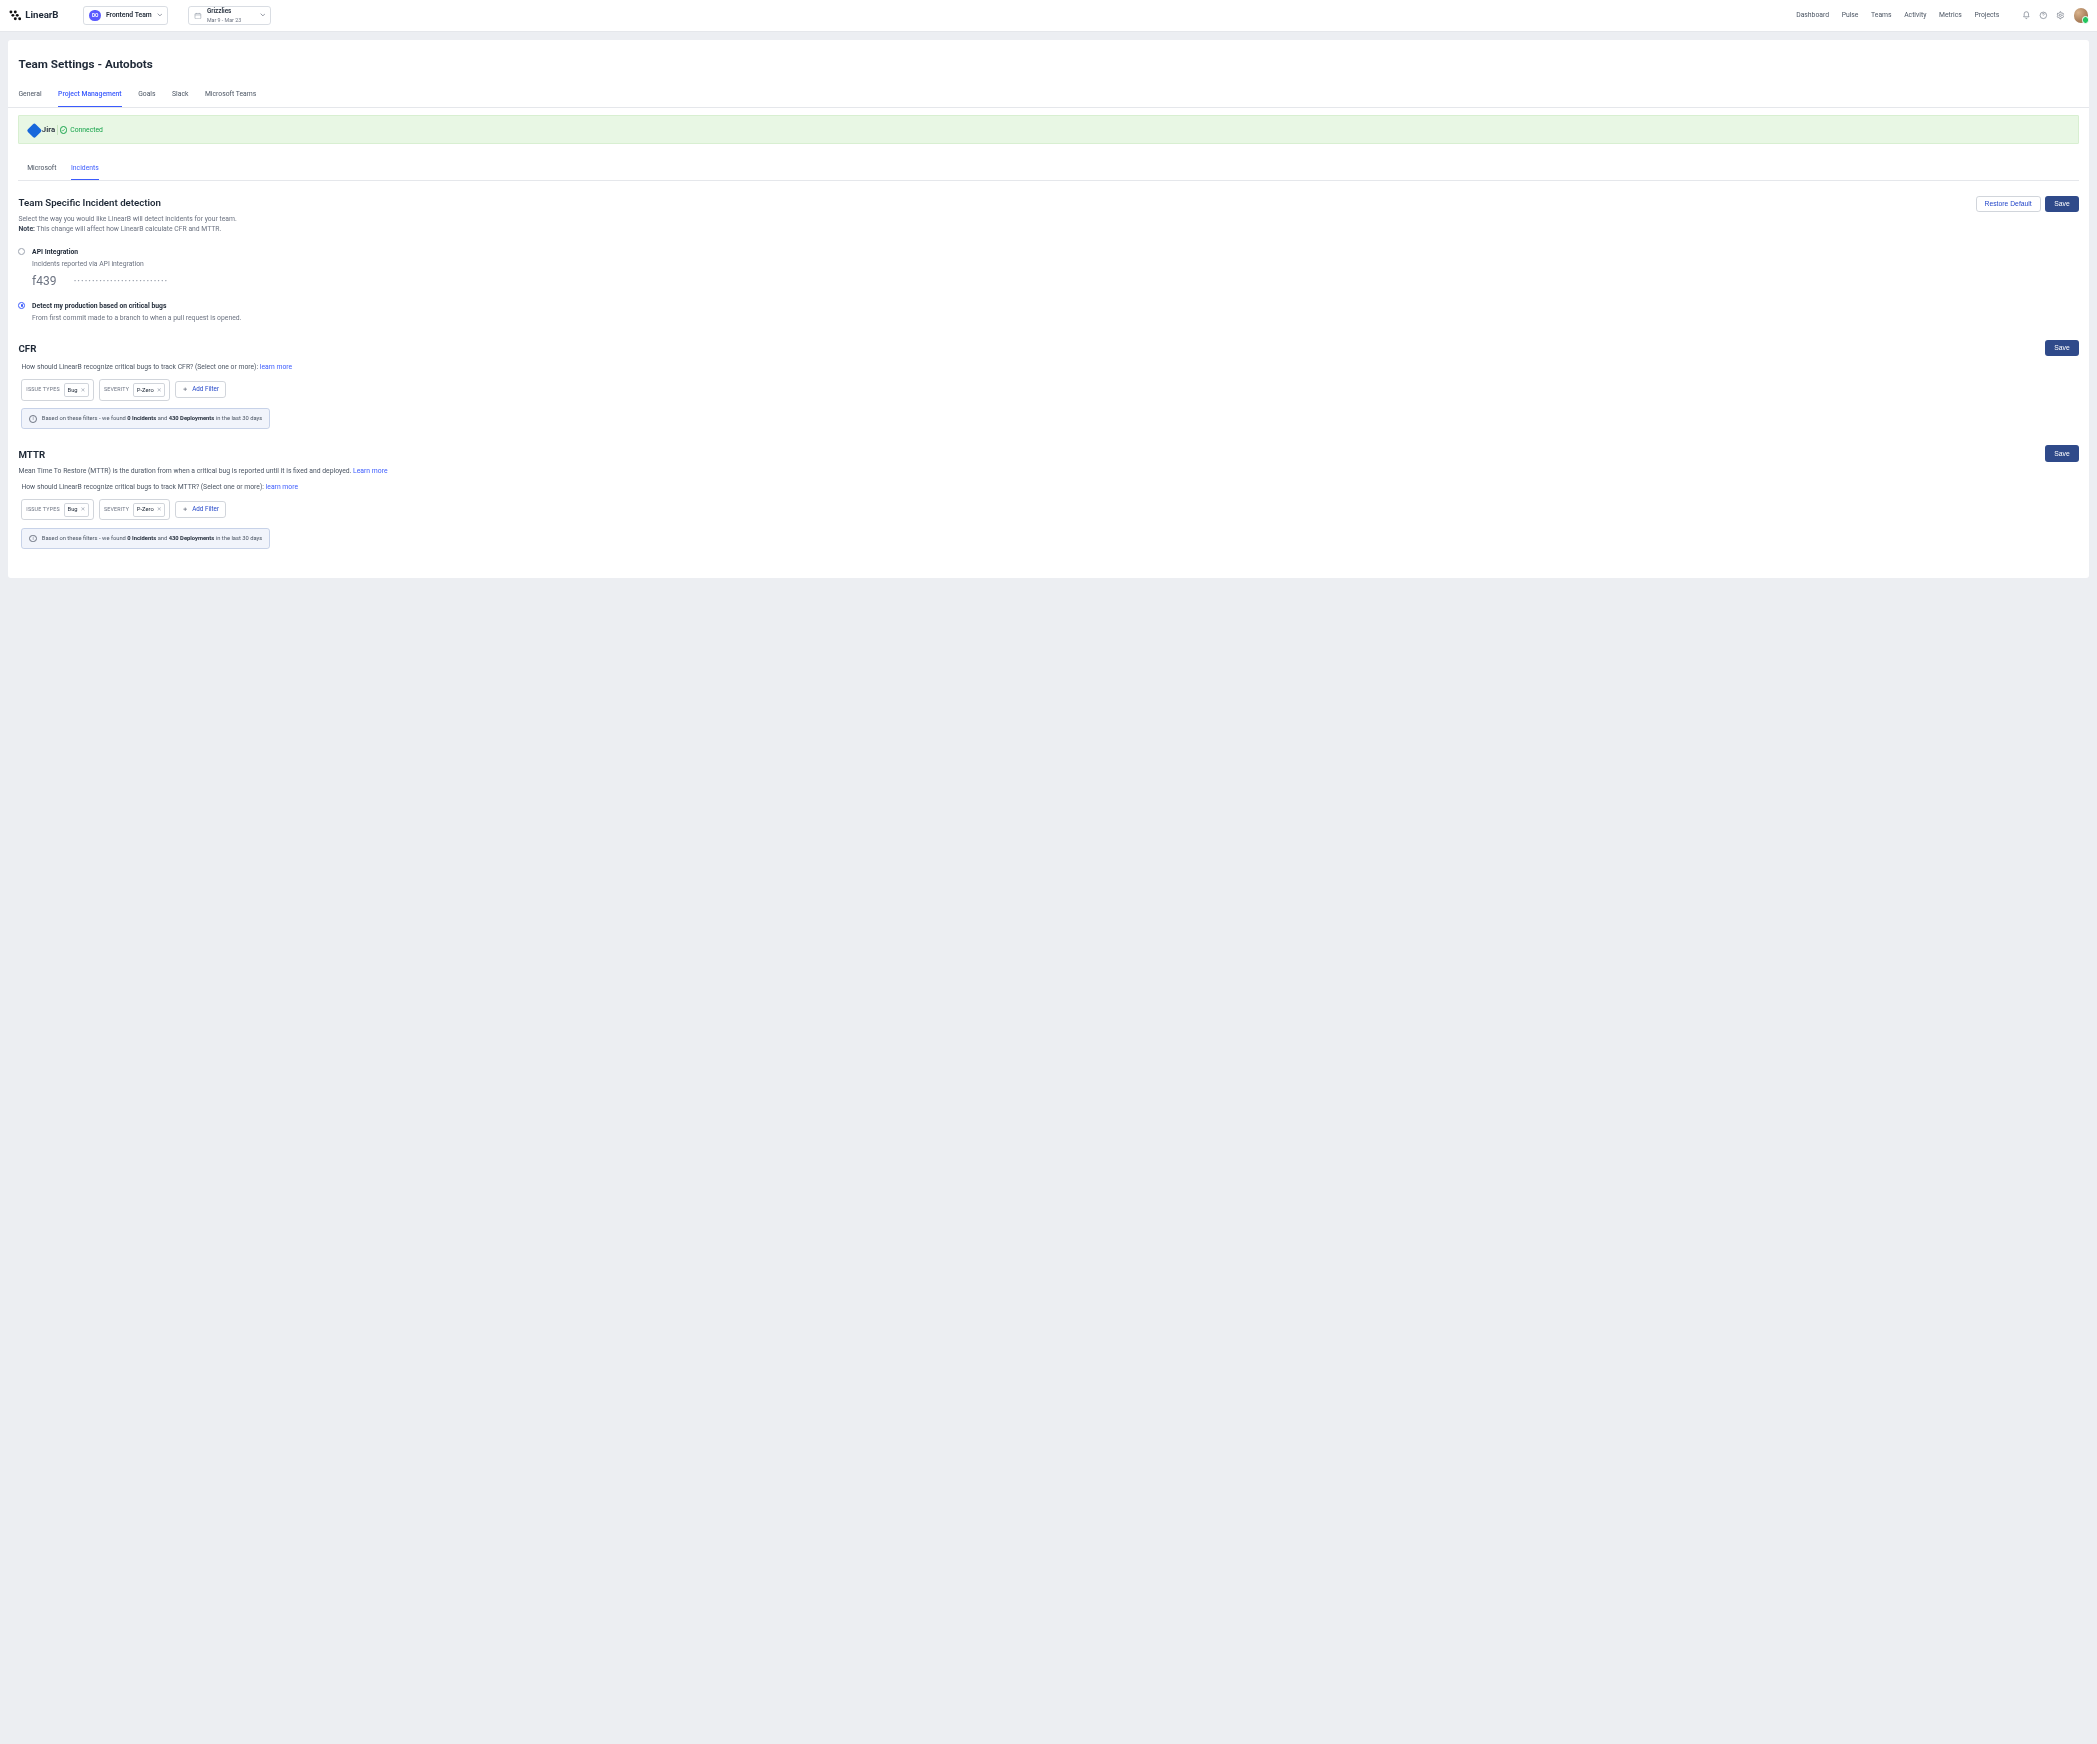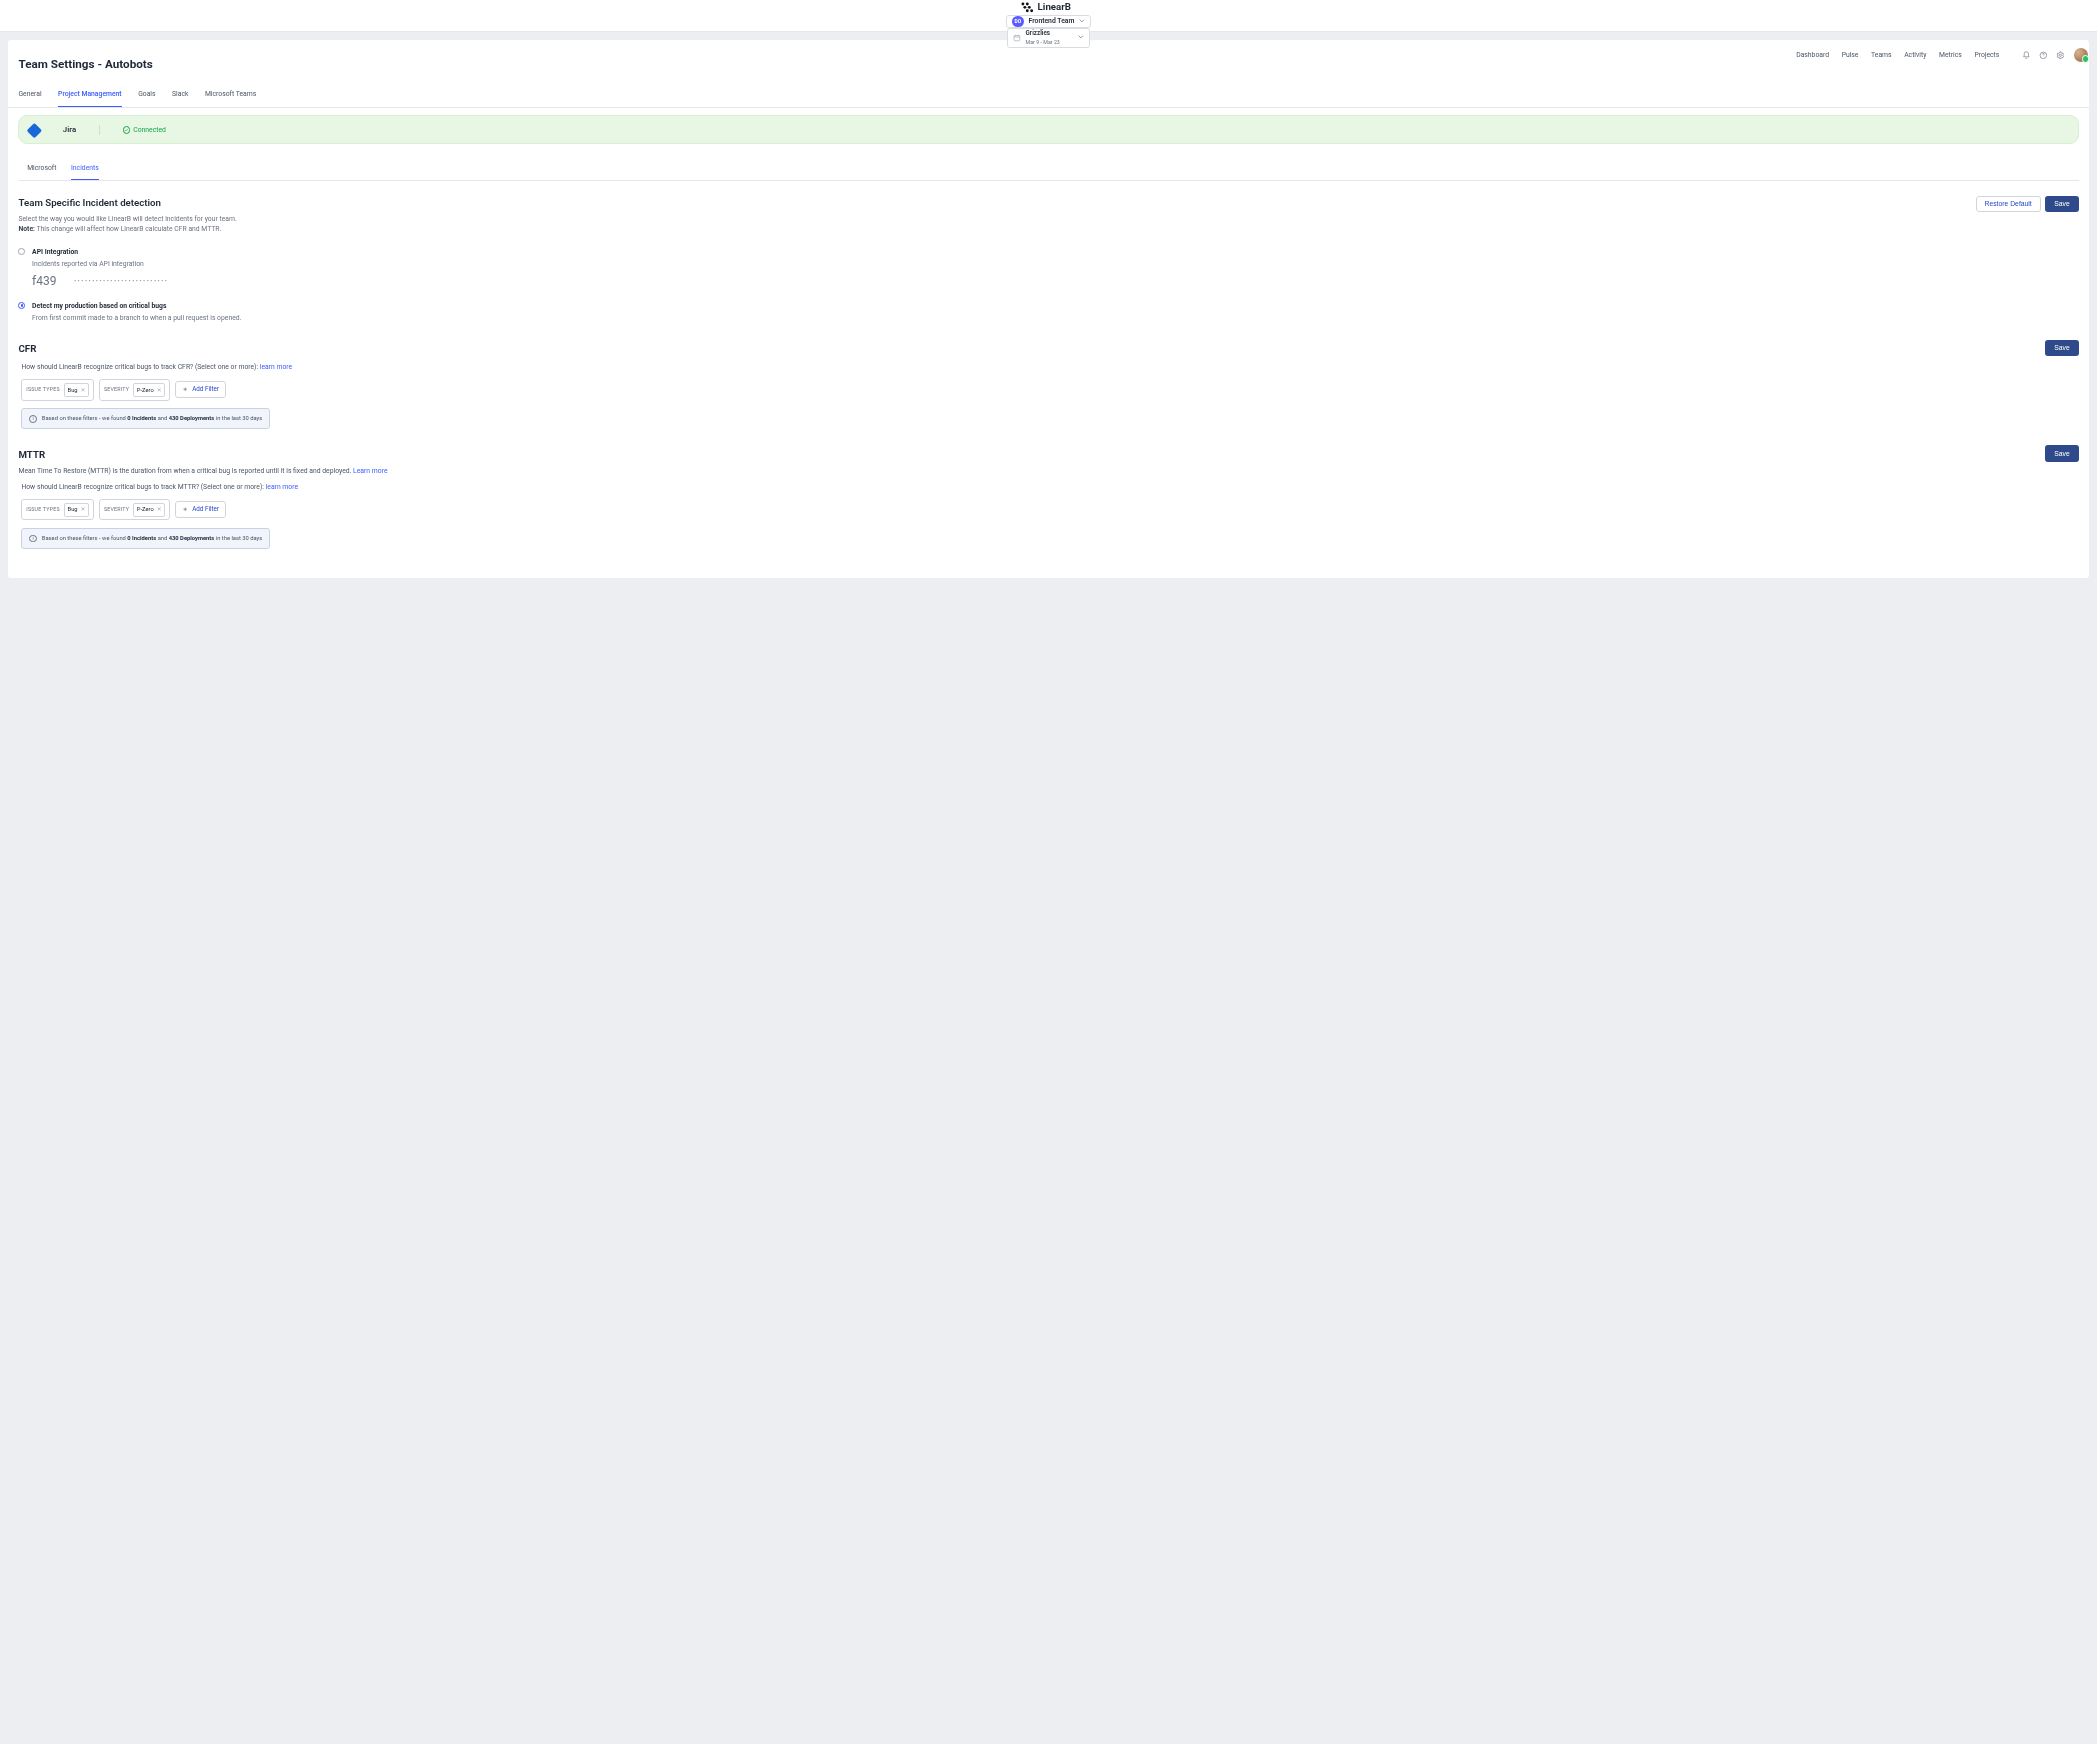--- a/index.html
+++ b/index.html
@@ -10,23 +10,22 @@
     font-size: 6.8px;
     line-height: 1.5;
   }
   
   .topbar {
     background: #fff;
     height: 32px;
     display: flex;
     align-items: center;
     padding: 0 8.7px;
-    gap: 0;
+    gap: 20px;
     border-bottom: 0.5px solid #e5e7eb;
-    flex-direction: column;
   }
   .logo {
     display: flex;
     align-items: center;
     gap: 3.9px;
     font-weight: 700;
     font-size: 9.7px;
     margin-right: 4.9px;
   }
   .logo-mark svg { display:block; }
@@ -95,23 +94,23 @@
     padding: 4.9px 0 6.8px 0; color:#4b5563; cursor:pointer; font-size:6.8px;
     border-bottom: 1px solid transparent;
   }
   .tab.active { color:#3b5bfd; border-bottom-color:#3b5bfd; font-weight:500; }
 
   .content { padding: 6.8px 10.7px 0 10.7px; }
 
   .jira-bar {
     background:#e8f7e4;
     border:0.5px solid #d8efd1;
-    border-radius:9px;
+    border-radius:1px;
     padding: 7.8px 9.7px;
-    display:flex; align-items:center; gap:23px;
+    display:flex; align-items:center; gap:2px;
   }
   .jira-logo {
     width:10.7px; height:10.7px; transform: rotate(45deg);
     background:#1868db; border-radius:1.9px;
     position:relative;
   }
   .jira-logo::after {
     content:""; position:absolute; inset:2.4px; background:#fff; border-radius:1px;
     clip-path: polygon(50% 0, 100% 50%, 50% 100%, 0 50%);
     transform: rotate(0deg);

